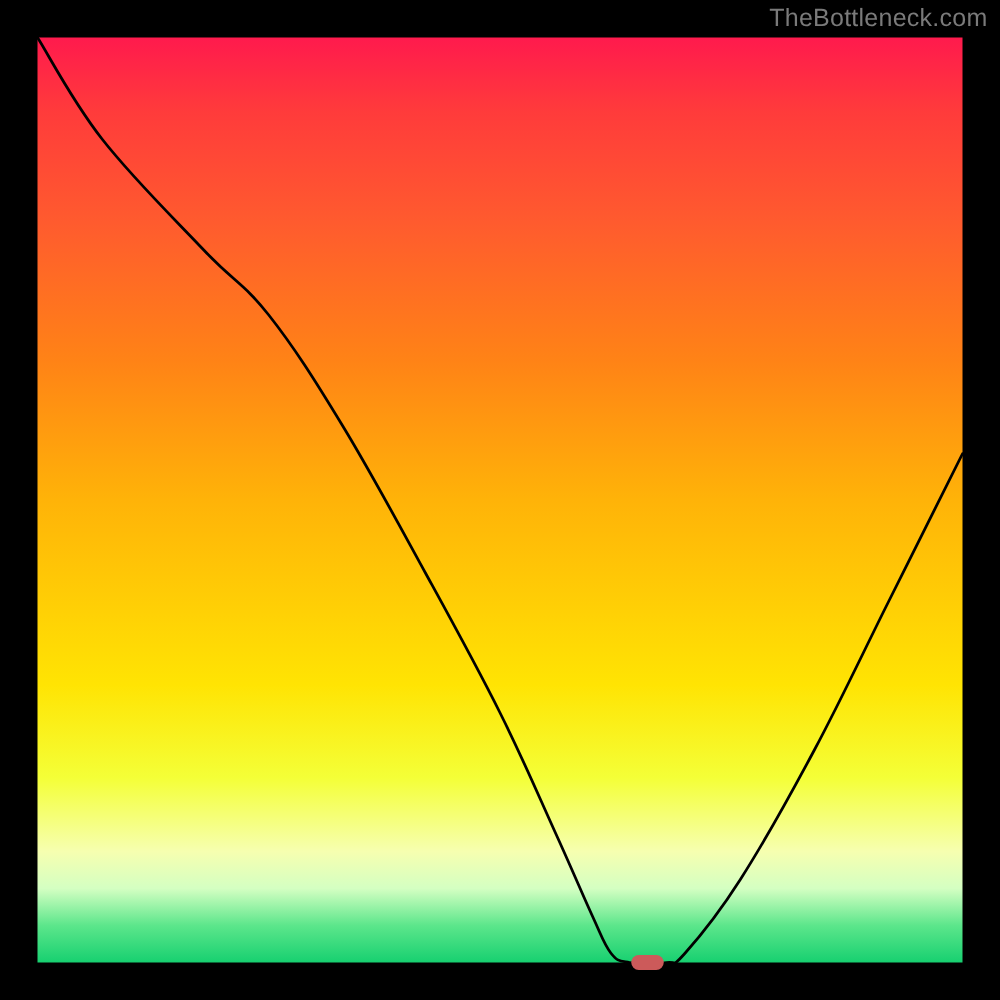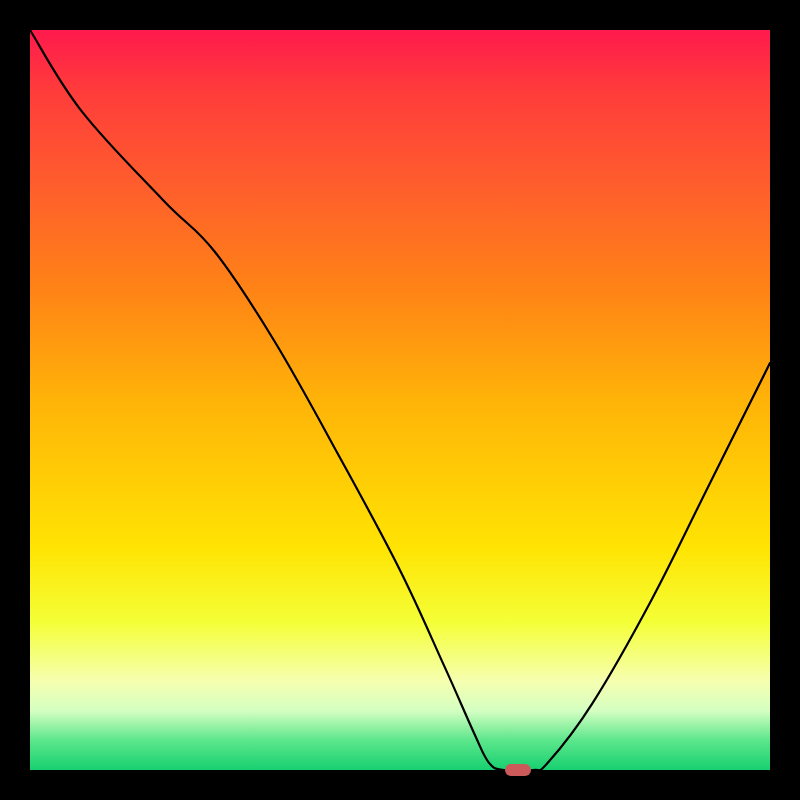--- a/index.html
+++ b/index.html
@@ -74,14 +74,15 @@
   <div class="plot-area">
 
     <svg class="curve" viewBox="0 0 740 740" preserveAspectRatio="none">
       <path id="curve-path" d="M 0.0 0.0 C 9.5 14.9, 27.4 50.2, 51.8 81.4 C 76.2 112.6, 108.8 144.4, 133.2 170.2 C 157.6 196.0, 164.7 196.2, 185.0 222.0 C 205.3 247.8, 221.1 272.8, 244.2 310.8 C 267.3 348.8, 287.7 387.1, 310.8 429.2 C 333.9 471.3, 351.0 502.2, 370.0 540.2 C 389.0 578.2, 400.8 606.6, 414.4 636.4 C 428.0 666.2, 435.9 685.4, 444.0 703.0 C 452.1 720.6, 453.4 725.8, 458.8 732.6 C 464.2 739.4, 465.5 738.6, 473.6 740.0 C 481.7 741.4, 495.1 741.4, 503.2 740.0 C 511.3 738.6, 507.1 744.8, 518.0 732.6 C 528.9 720.4, 543.4 703.2, 562.4 673.4 C 581.4 643.6, 599.9 610.5, 621.6 569.8 C 643.3 529.1, 659.1 494.8, 680.8 451.4 C 702.5 408.0, 729.1 354.7, 740.0 333.0" fill="none" stroke="#000" stroke-width="2.2" stroke-linecap="round" stroke-linejoin="round"></path>
     </svg>
 
     <div id="marker" class="marker" style="left: 488.4px; top: 740px;"></div>
 
   </div>
 
+  <div class="watermark">TheBottleneck.com</div>
 
 </div>
 
 </body></html>

